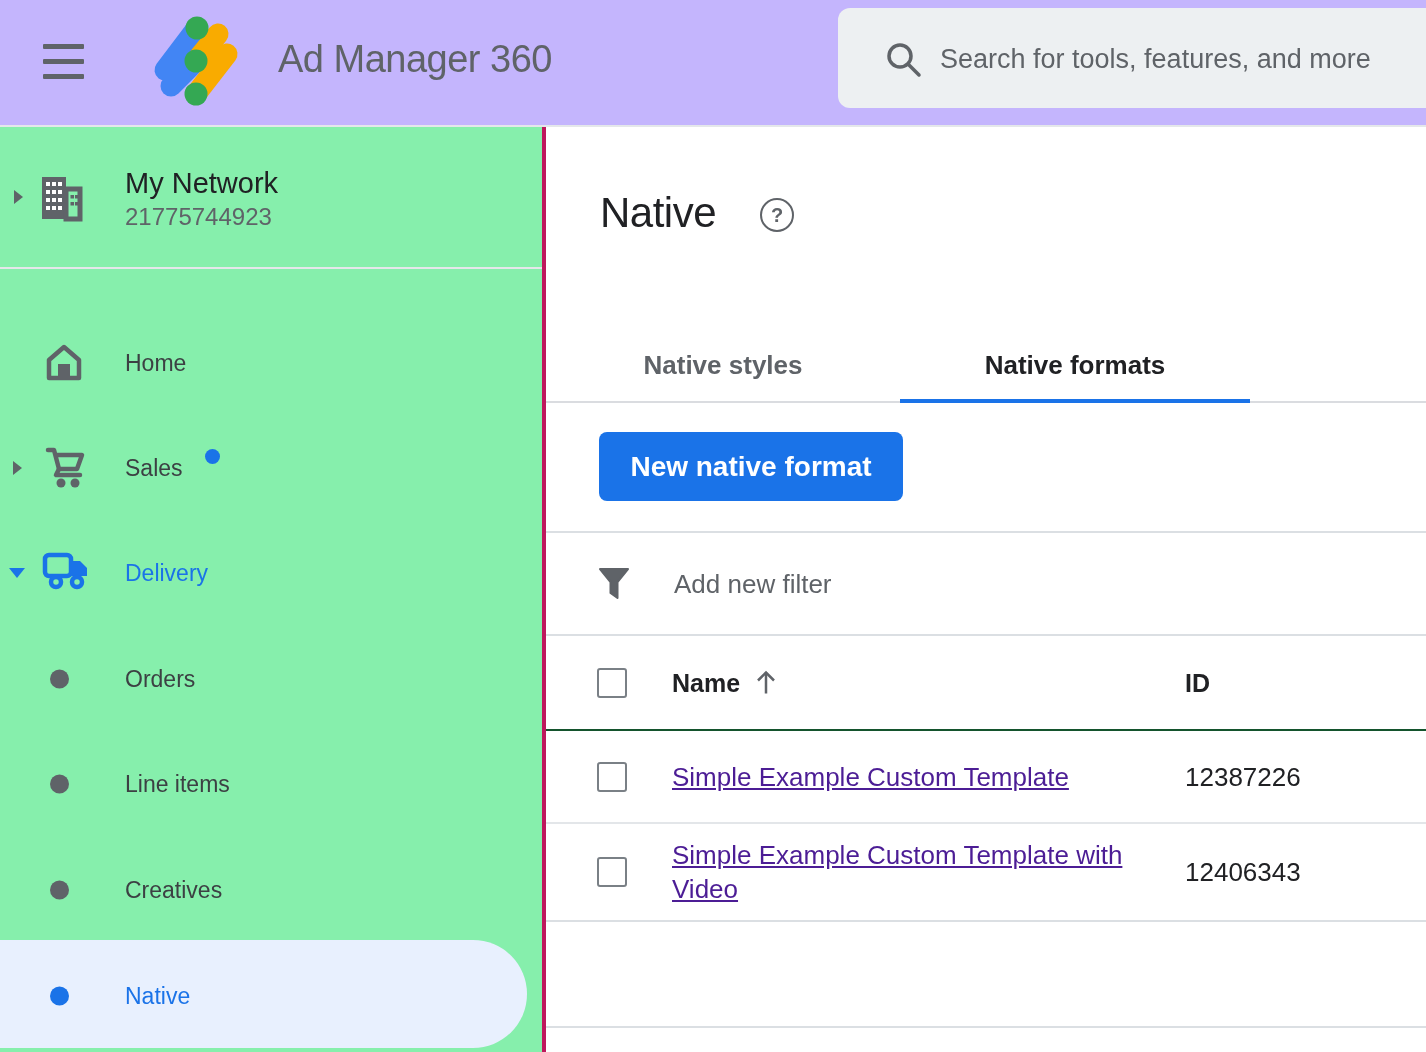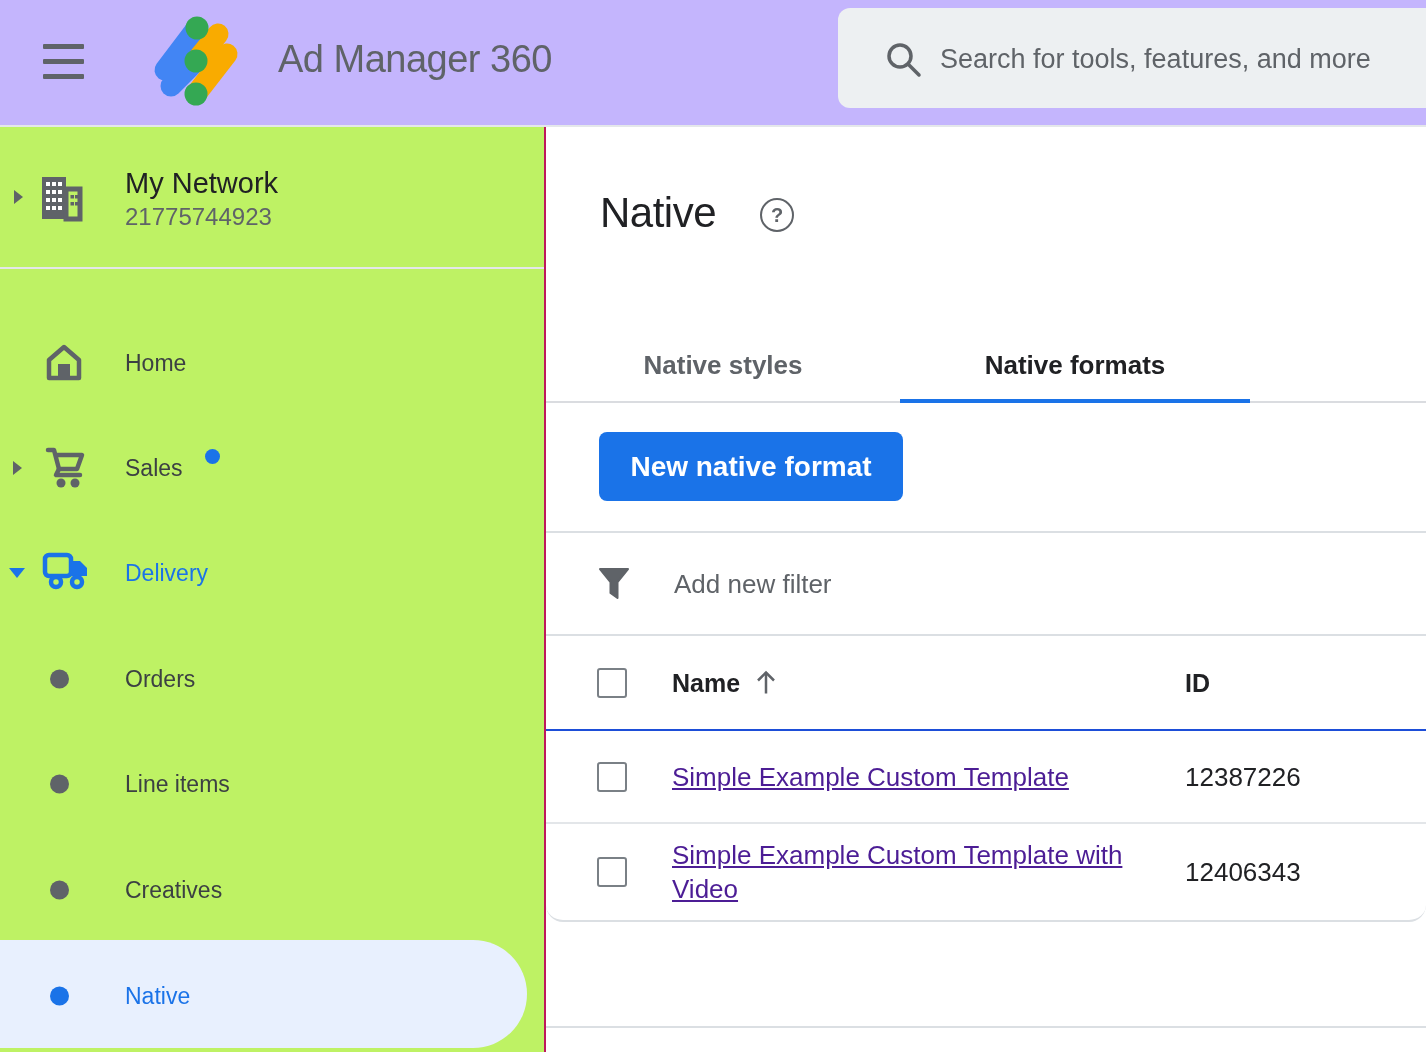--- a/index.html
+++ b/index.html
@@ -14,22 +14,22 @@
   .hamburger{position:absolute;left:43px;top:44px;width:41px;height:35px;cursor:pointer;}
   .hamburger span{display:block;height:5px;background:#5f6368;border-radius:1px;margin-bottom:10px;}
   .logo{position:absolute;left:146px;top:12px;width:100px;height:100px;}
   .app-title{position:absolute;left:278px;top:38px;font-size:38px;color:#5f6368;letter-spacing:-0.5px;white-space:nowrap;}
   .searchbox{position:absolute;left:838px;top:8px;width:600px;height:100px;background:#edf0f2;border-radius:12px;}
   .search-icon{position:absolute;left:46px;top:32px;}
   .search-input{position:absolute;left:100px;top:0;width:480px;height:100px;border:none;background:transparent;
     font-family:inherit;font-size:27px;color:#3c4043;outline:none;}
   .search-input::placeholder{color:#5f6368;opacity:1;}
   
-  .sidebar{position:absolute;left:0;top:127px;width:546px;height:925px;background:#bef264;
-    border-right:2px solid #be185d;box-sizing:border-box;}
+  .sidebar{position:absolute;left:0;top:127px;width:546px;height:925px;background:#86efac;
+    border-right:4px solid #be185d;box-sizing:border-box;}
   .network{position:relative;height:140px;border-bottom:2px solid #e4e7ea;cursor:pointer;}
   .tri-right{width:0;height:0;border-top:7px solid transparent;border-bottom:7px solid transparent;border-left:9px solid #5f6368;}
   .tri-down{width:0;height:0;border-left:8px solid transparent;border-right:8px solid transparent;border-top:10px solid #1a73e8;}
   .network .tri-right{position:absolute;left:14px;top:63px;}
   .network-icon{position:absolute;left:38px;top:42px;}
   .network-name{position:absolute;left:125px;top:40px;font-size:29px;color:#202124;}
   .network-id{position:absolute;left:125px;top:76px;font-size:24px;color:#5f6368;}
   .nav-item{position:absolute;left:0;width:546px;height:105px;cursor:pointer;}
   .nav-item .arrow{position:absolute;left:13px;top:46px;}
   .nav-item .icon{position:absolute;left:42px;top:30px;}
@@ -52,23 +52,23 @@
   .tab.active{color:#202124;}
   .tab.active::after{content:"";position:absolute;left:0;right:0;bottom:-2px;height:4px;background:#1a73e8;}
   .new-btn{position:absolute;left:53px;top:305px;width:304px;height:69px;background:#1a73e8;border:none;border-radius:8px;
     color:#fff;font-family:inherit;font-size:28px;font-weight:700;cursor:pointer;}
   .content-lower{position:absolute;left:0;top:404px;width:880px;border-top:2px solid #dbdfe3;}
   .filter-row{position:relative;height:101px;border-bottom:2px solid #dbdfe3;}
   .funnel-icon{position:absolute;left:51px;top:33px;}
   .filter-input{position:absolute;left:126px;top:0;height:100%;width:480px;border:none;background:transparent;outline:none;
     font-family:inherit;font-size:26px;color:#3c4043;}
   .filter-input::placeholder{color:#5f6368;opacity:1;}
-  .thead{position:relative;height:93px;border-bottom:2px solid #1d4ed8;}
+  .thead{position:relative;height:93px;border-bottom:2px solid #14532d;}
   .trow{position:relative;height:91px;border-bottom:2px solid #e3e6e9;}
-  .trow.r2{height:96px;border-bottom:2px solid #dbdfe3;border-radius:17px;}
+  .trow.r2{height:96px;border-bottom:2px solid #dbdfe3;}
   .trow.empty{height:104px;border-bottom:2px solid #dbdfe3;}
   .cb{position:absolute;left:51px;top:50%;transform:translateY(-50%);width:30px;height:30px;
     border:2.5px solid #7a8086;border-radius:3px;box-sizing:border-box;background:#fff;cursor:pointer;}
   .col-name{position:absolute;left:126px;top:50%;transform:translateY(-50%);width:470px;}
   .col-id{position:absolute;left:639px;top:50%;transform:translateY(-50%);font-size:26px;color:#202124;}
   .th-label{font-size:25px;font-weight:700;color:#202124;display:inline-flex;align-items:center;gap:14px;cursor:pointer;}
   .row-link{font-size:26px;line-height:34px;color:#4c1d95;text-decoration:underline;cursor:pointer;}
 </style>
 </head>
 <body>

